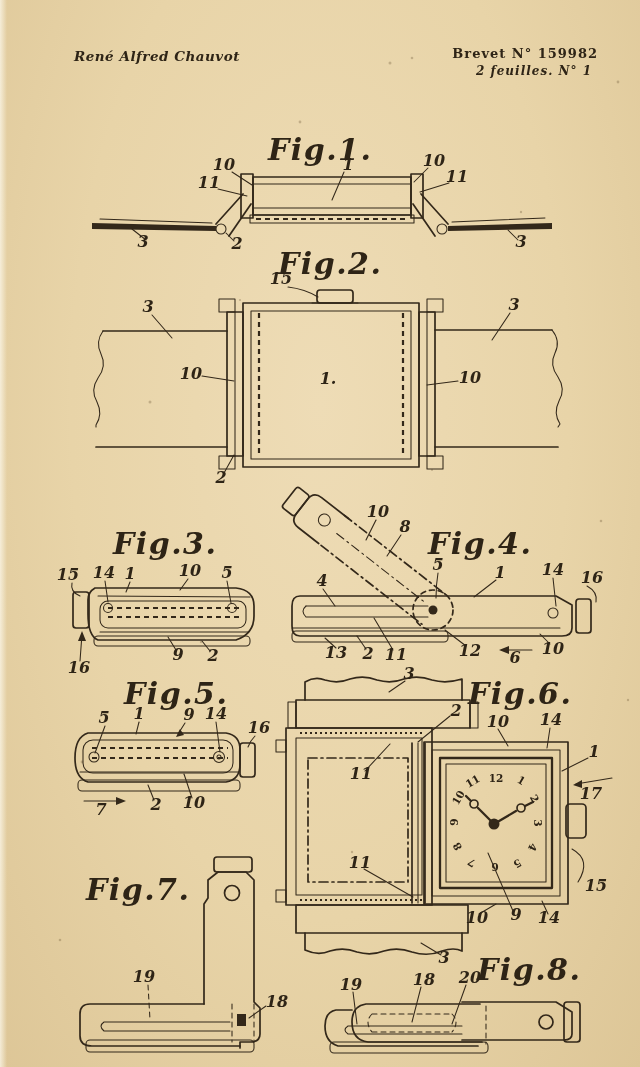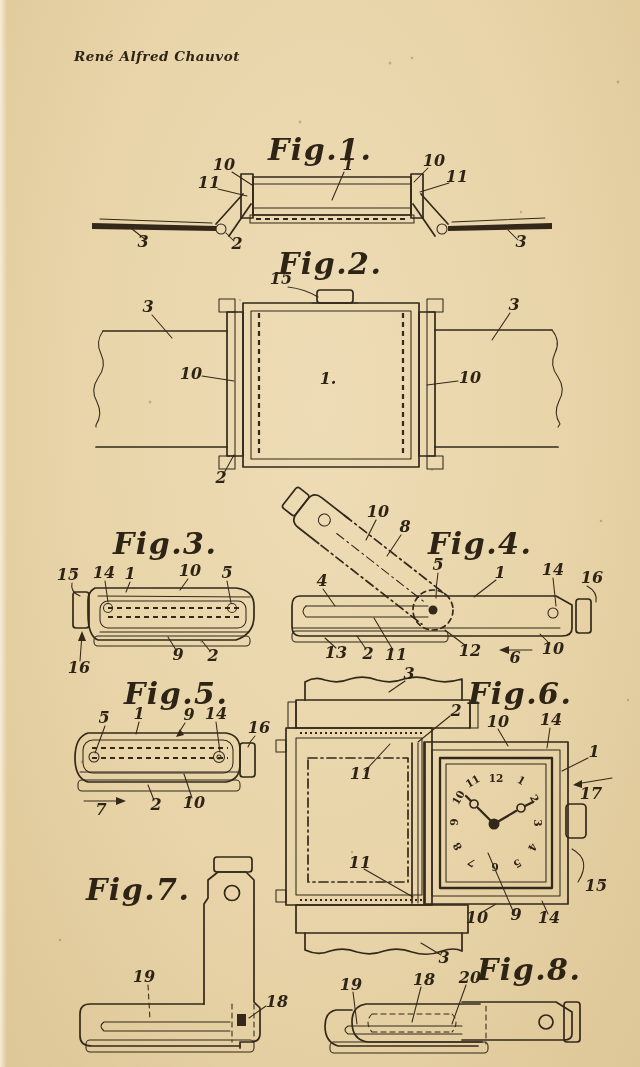--- a/index.html
+++ b/index.html
@@ -36,20 +36,24 @@
   .lb{font:italic 700 16px "DejaVu Serif", serif;}
   .ft{font:italic 700 30px "DejaVu Serif", serif;letter-spacing:1.5px;}
   .dn{font:700 10.5px "DejaVu Serif", serif;text-anchor:middle;dominant-baseline:middle;}
 </style>
 </head>
 <body>
 
 <div class="sheet">
 
   <div class="hdr-left">René Alfred Chauvot</div>
+  <div class="hdr-right">
+    <div class="l1">Brevet N° 159982</div>
+    <div class="l2">2 feuilles. N° 1</div>
+  </div>
 
   <svg width="640" height="1067" viewBox="0 0 640 1067">
     <defs>
       <pattern id="hatch" width="5" height="5" patternTransform="rotate(45)" patternUnits="userSpaceOnUse">
         <line x1="0" y1="0" x2="0" y2="5" stroke="#33281a" stroke-width="1.5"></line>
       </pattern>
       <pattern id="knurlV" width="3" height="8" patternUnits="userSpaceOnUse">
         <line x1="1" y1="0" x2="1" y2="8" stroke="#33281a" stroke-width="1.4"></line>
       </pattern>
       <pattern id="knurlH" width="8" height="3" patternUnits="userSpaceOnUse">

